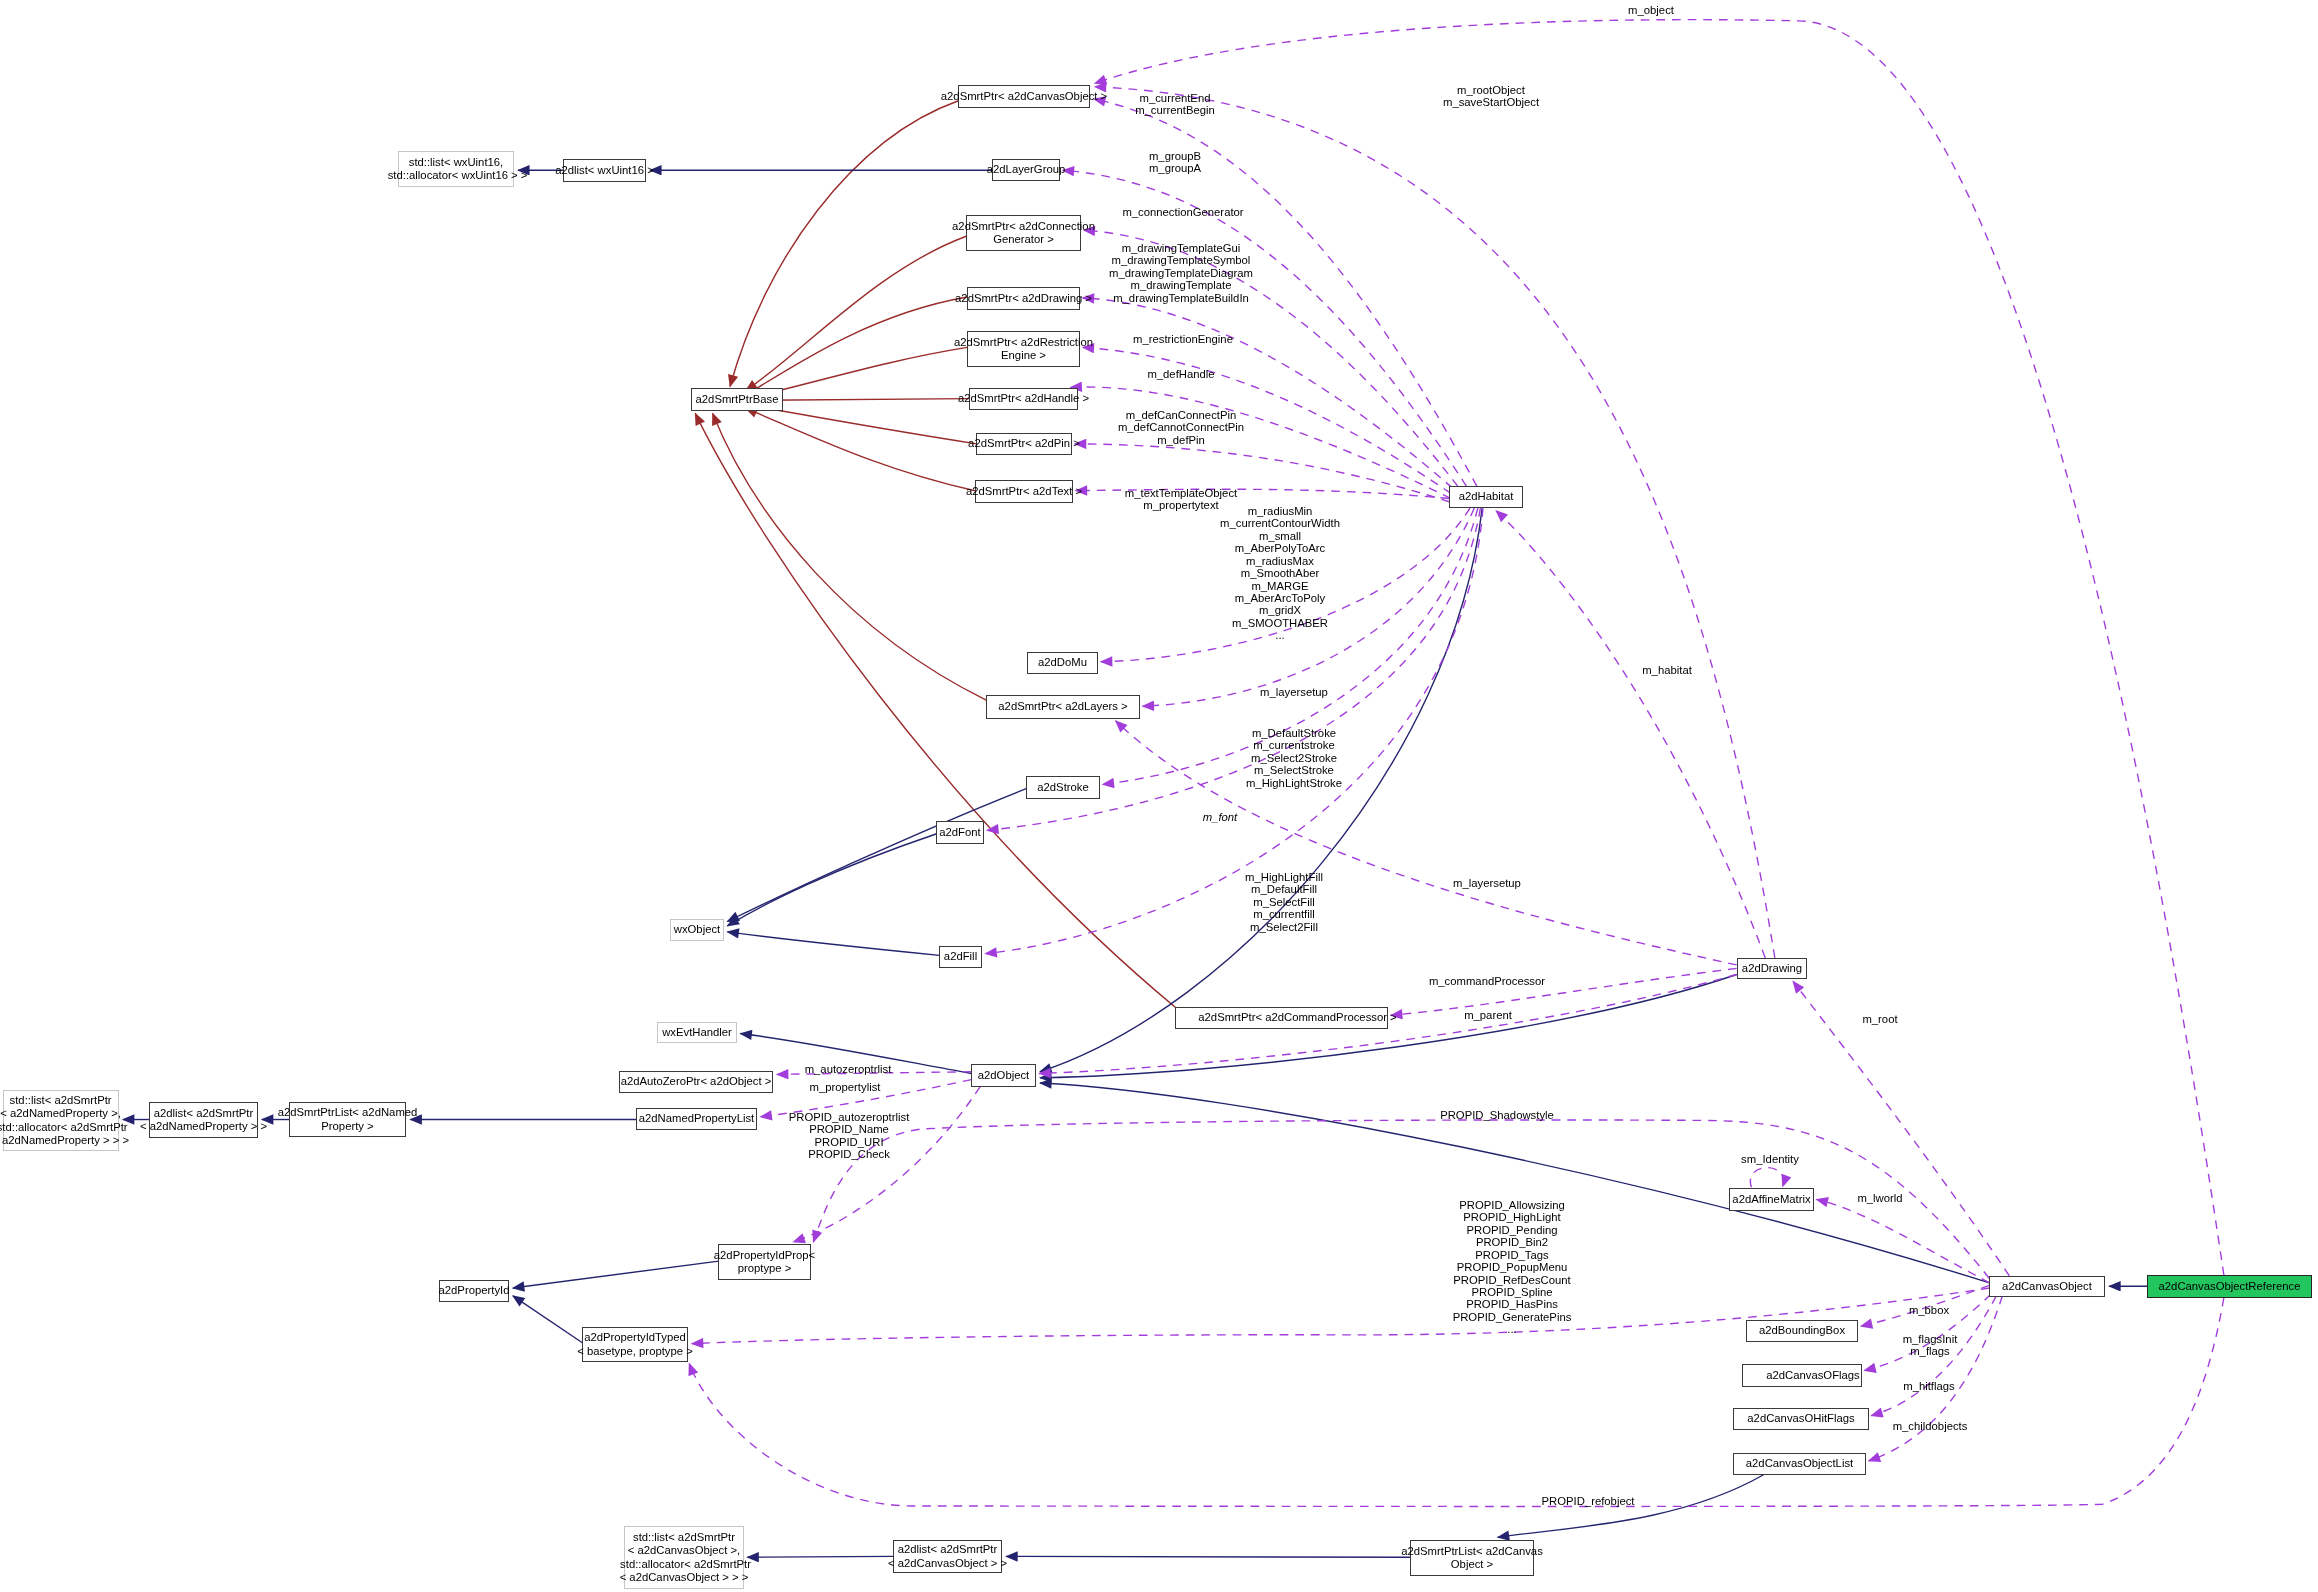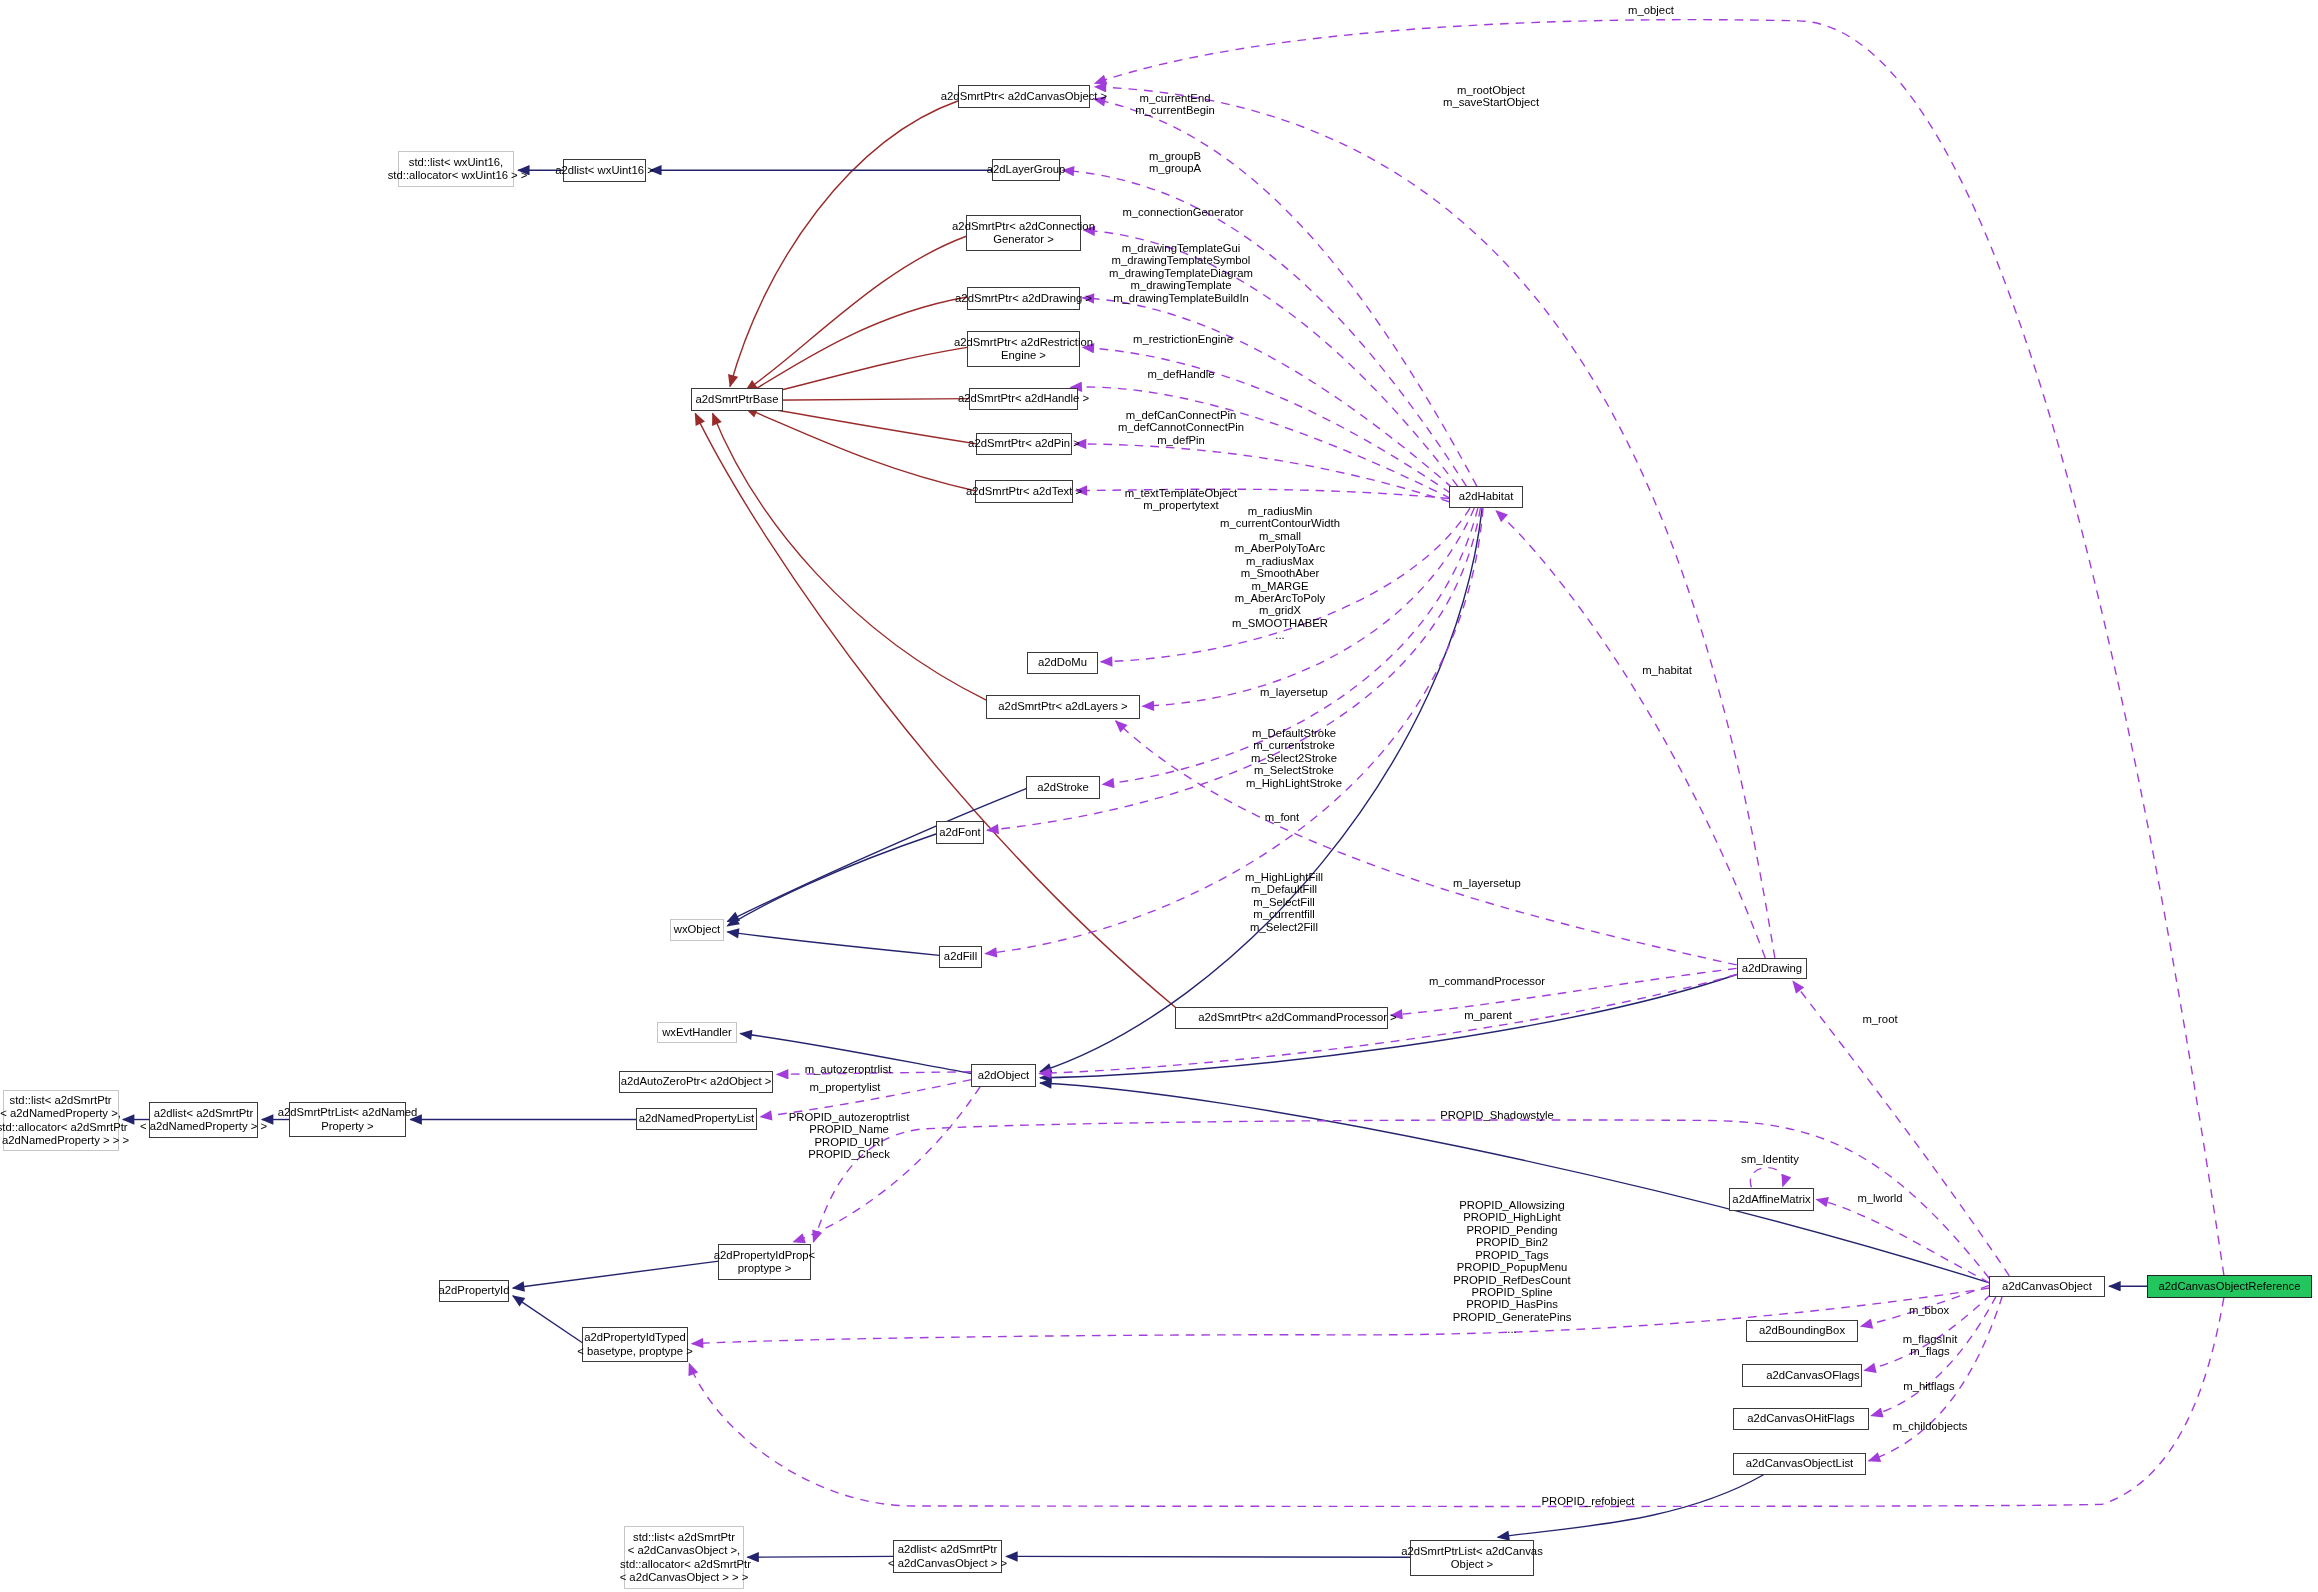--- a/index.html
+++ b/index.html
@@ -124,21 +124,21 @@
 m_AberArcToPoly
 m_gridX
 m_SMOOTHABER
 ...</div>
     <div class="elabel" style="left: 1294px; top: 692px;">m_layersetup</div>
     <div class="elabel" style="left: 1294px; top: 758px;">m_DefaultStroke
 m_currentstroke
 m_Select2Stroke
 m_SelectStroke
 m_HighLightStroke</div>
-    <div class="elabel" style="left: 1282px; top: 817px;">m_font</div>
+    <div class="elabel" style="left: 1220px; top: 817px; font-style: italic;">m_font</div>
     <div class="elabel" style="left: 1284px; top: 902px;">m_HighLightFill
 m_DefaultFill
 m_SelectFill
 m_currentfill
 m_Select2Fill</div>
     <div class="elabel" style="left: 1487px; top: 883px;">m_layersetup</div>
     <div class="elabel" style="left: 1487px; top: 981px;">m_commandProcessor</div>
     <div class="elabel" style="left: 1488px; top: 1015px;">m_parent</div>
     <div class="elabel" style="left: 1667px; top: 670px;">m_habitat</div>
     <div class="elabel" style="left: 1880px; top: 1019px;">m_root</div>

